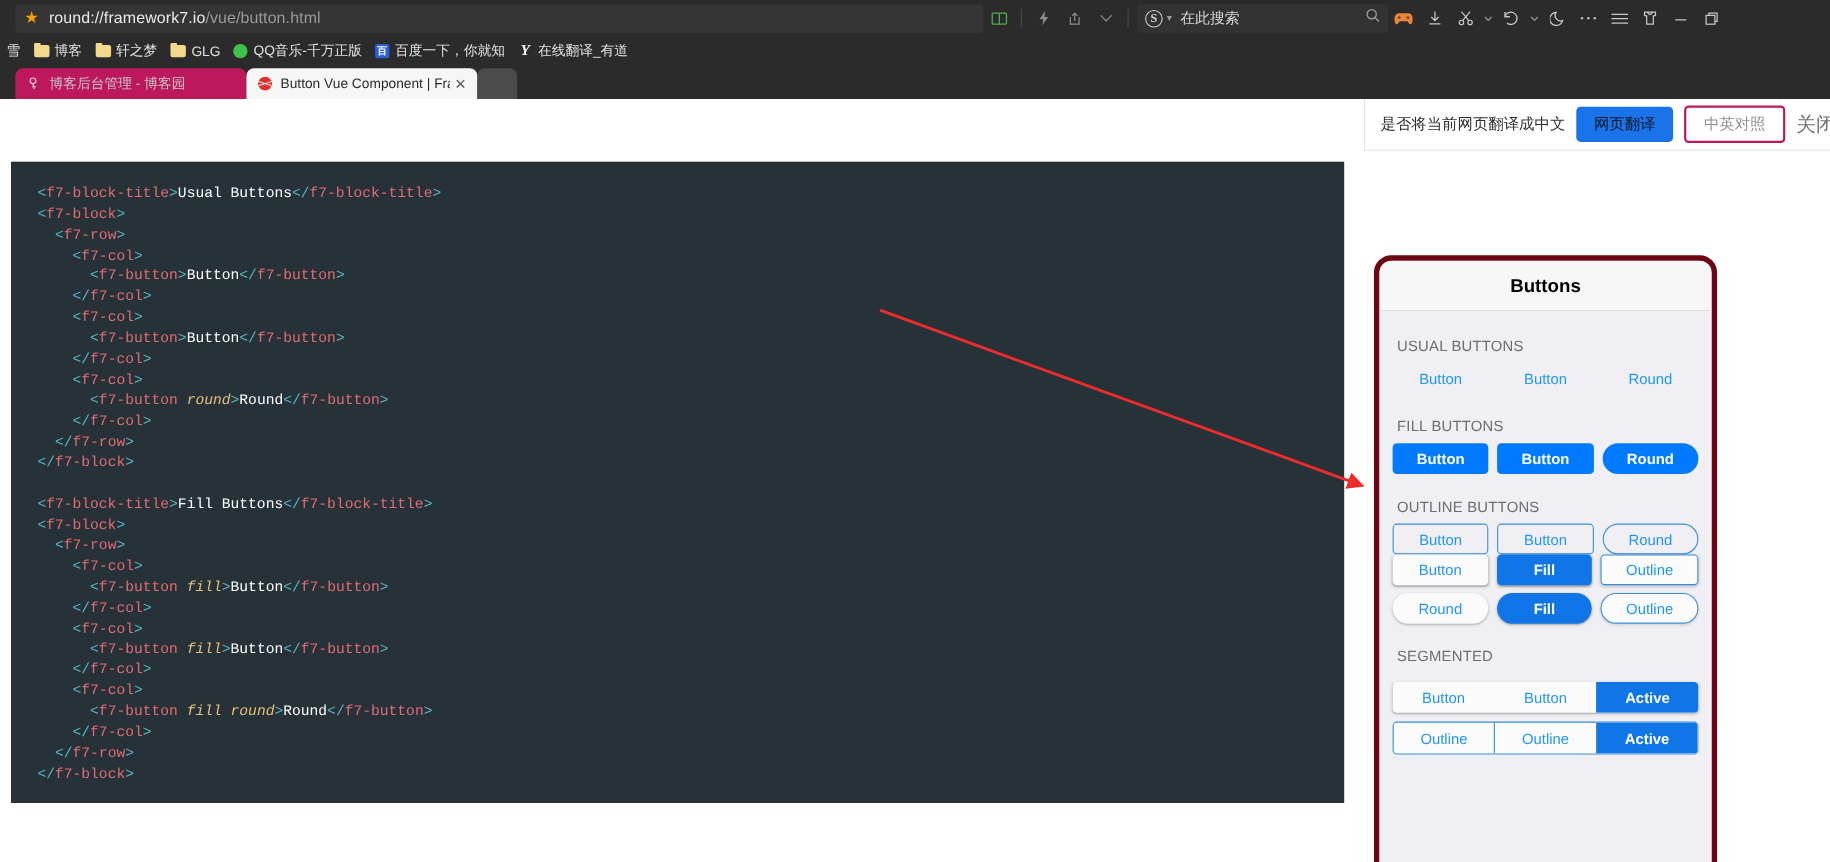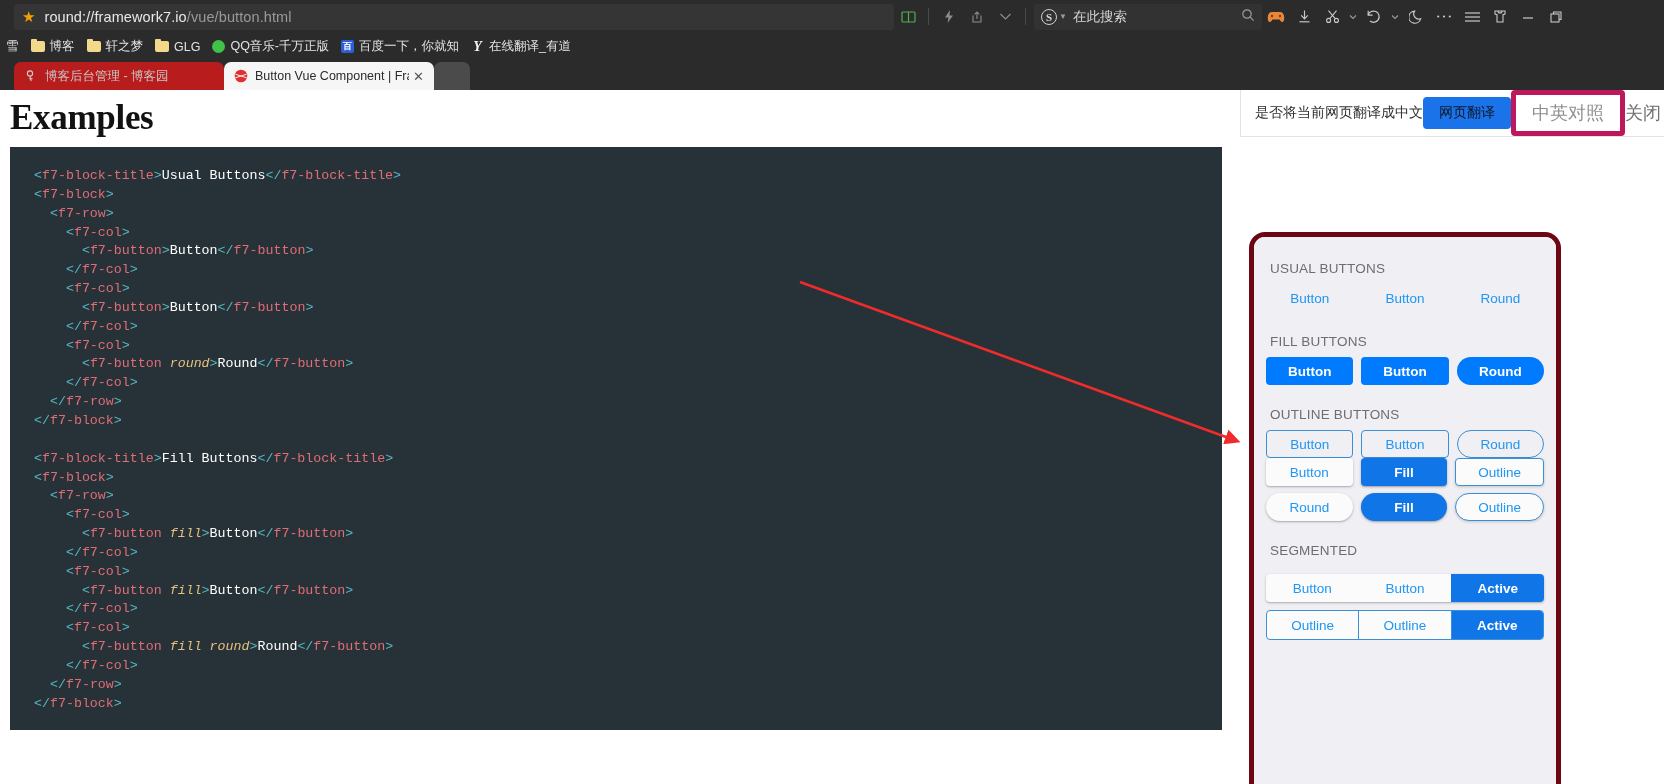--- a/index.html
+++ b/index.html
@@ -90,21 +90,21 @@
   .tabs-row {
     height: 30px; background: #2b2b2b;
     display: flex; align-items: flex-end; padding-left: 14px;
   }
   .tab {
     height: 28px; display: flex; align-items: center;
     padding: 0 10px; font-size: 12.5px;
     border-radius: 7px 7px 0 0; position: relative;
     max-width: 215px; white-space: nowrap; overflow: hidden;
   }
-  .tab.inactive { background: #b91c1c; color: #c6c6c6; width: 210px; }
+  .tab.inactive { background: #be185d; color: #c6c6c6; width: 210px; }
   .tab.active   { background: #f6f6f6; color: #2b2b2b; width: 210px; }
   .tab.stub     { background: #4b4b4b; width: 36px; }
   .tab-fav { width:14px;height:14px;margin-right:7px;flex:0 0 auto;
              display:flex;align-items:center;justify-content:center; }
   .tab-title { overflow:hidden; text-overflow:clip; flex:1; }
   .tab-close { font-size: 13px; color: #555; margin-left: 4px; }
 
   
   #page { position: relative; width: 1664px; height: 694px; background: #fff; }
 
@@ -117,30 +117,30 @@
   }
 
   
   #translate-bar {
     position: absolute; right: 0; top: 0;
     width: 424px; height: 47px;
     background: #ffffff;
     border-left: 1px solid #e3e3e3;
     border-bottom: 1px solid #e3e3e3;
     display: flex; align-items: center;
-    padding: 0 8px 0 14px; gap: 0;
+    padding: 0 8px 0 14px; gap: 10px;
   }
   .tr-msg { font-size: 14px; color: #2f2f2f; white-space: nowrap; }
   .tr-btn-primary {
     background: #1a73e8; color: #0f172a; font-size: 14px;
     border-radius: 4px; padding: 7px 16px; white-space: nowrap;
   }
   .tr-btn-ghost {
-    background: #fff; color: #8f8f8f; font-size: 18px;
-    border: 5px solid #be185d; border-radius: 4px;
+    background: #fff; color: #8f8f8f; font-size: 14px;
+    border: 2px solid #be185d; border-radius: 4px;
     padding: 6px 16px; white-space: nowrap;
   }
   .tr-close { font-size: 18px; color: #6f6f6f; white-space: nowrap; }
 
   
   #code-panel {
     position: absolute; left: 10px; top: 57px;
     width: 1212px; height: 583px;
     background: #273238;
     padding: 20px 0 0 0;
@@ -396,21 +396,20 @@
         </span>
         <span class="tab-title">Button Vue Component | Fra</span>
         <span class="tab-close">✕</span>
       </div>
       <div class="tab stub"></div>
     </div>
 </div>
 
 <div id="page">
 
-  <h1 class="page-h1">Examples</h1>
 
   <div id="translate-bar">
     <span class="tr-msg">是否将当前网页翻译成中文</span>
     <span class="tr-btn-primary">网页翻译</span>
     <span class="tr-btn-ghost">中英对照</span>
     <span class="tr-close">关闭</span>
 
   </div>
 
   <div id="code-panel">
@@ -448,20 +447,23 @@
   <svg id="arrow-annotation" width="1664" height="694">
     <defs>
       <marker id="ah" markerWidth="6" markerHeight="6" refX="4.6" refY="3" orient="auto">
         <path d="M0,0 L6,3 L0,6 z" fill="#f02b2b"></path>
       </marker>
     </defs>
     <line id="arrow-line" stroke="#f02b2b" stroke-width="2.6" marker-end="url(#ah)" x1="800" y1="192" x2="1237" y2="351"></line>
   </svg>
 
   <div id="phone-frame">
+    <div class="phone-navbar">
+      <span class="phone-title">Buttons</span>
+    </div>
     <div class="phone-body" id="phone-body">
         <div class="blk-title">USUAL BUTTONS</div>
         <div class="btn-row">
           <div class="f7btn">Button</div>
           <div class="f7btn">Button</div>
           <div class="f7btn">Round</div>
         </div>
         <div class="blk-title">FILL BUTTONS</div>
         <div class="btn-row">
           <div class="f7btn fill">Button</div>

